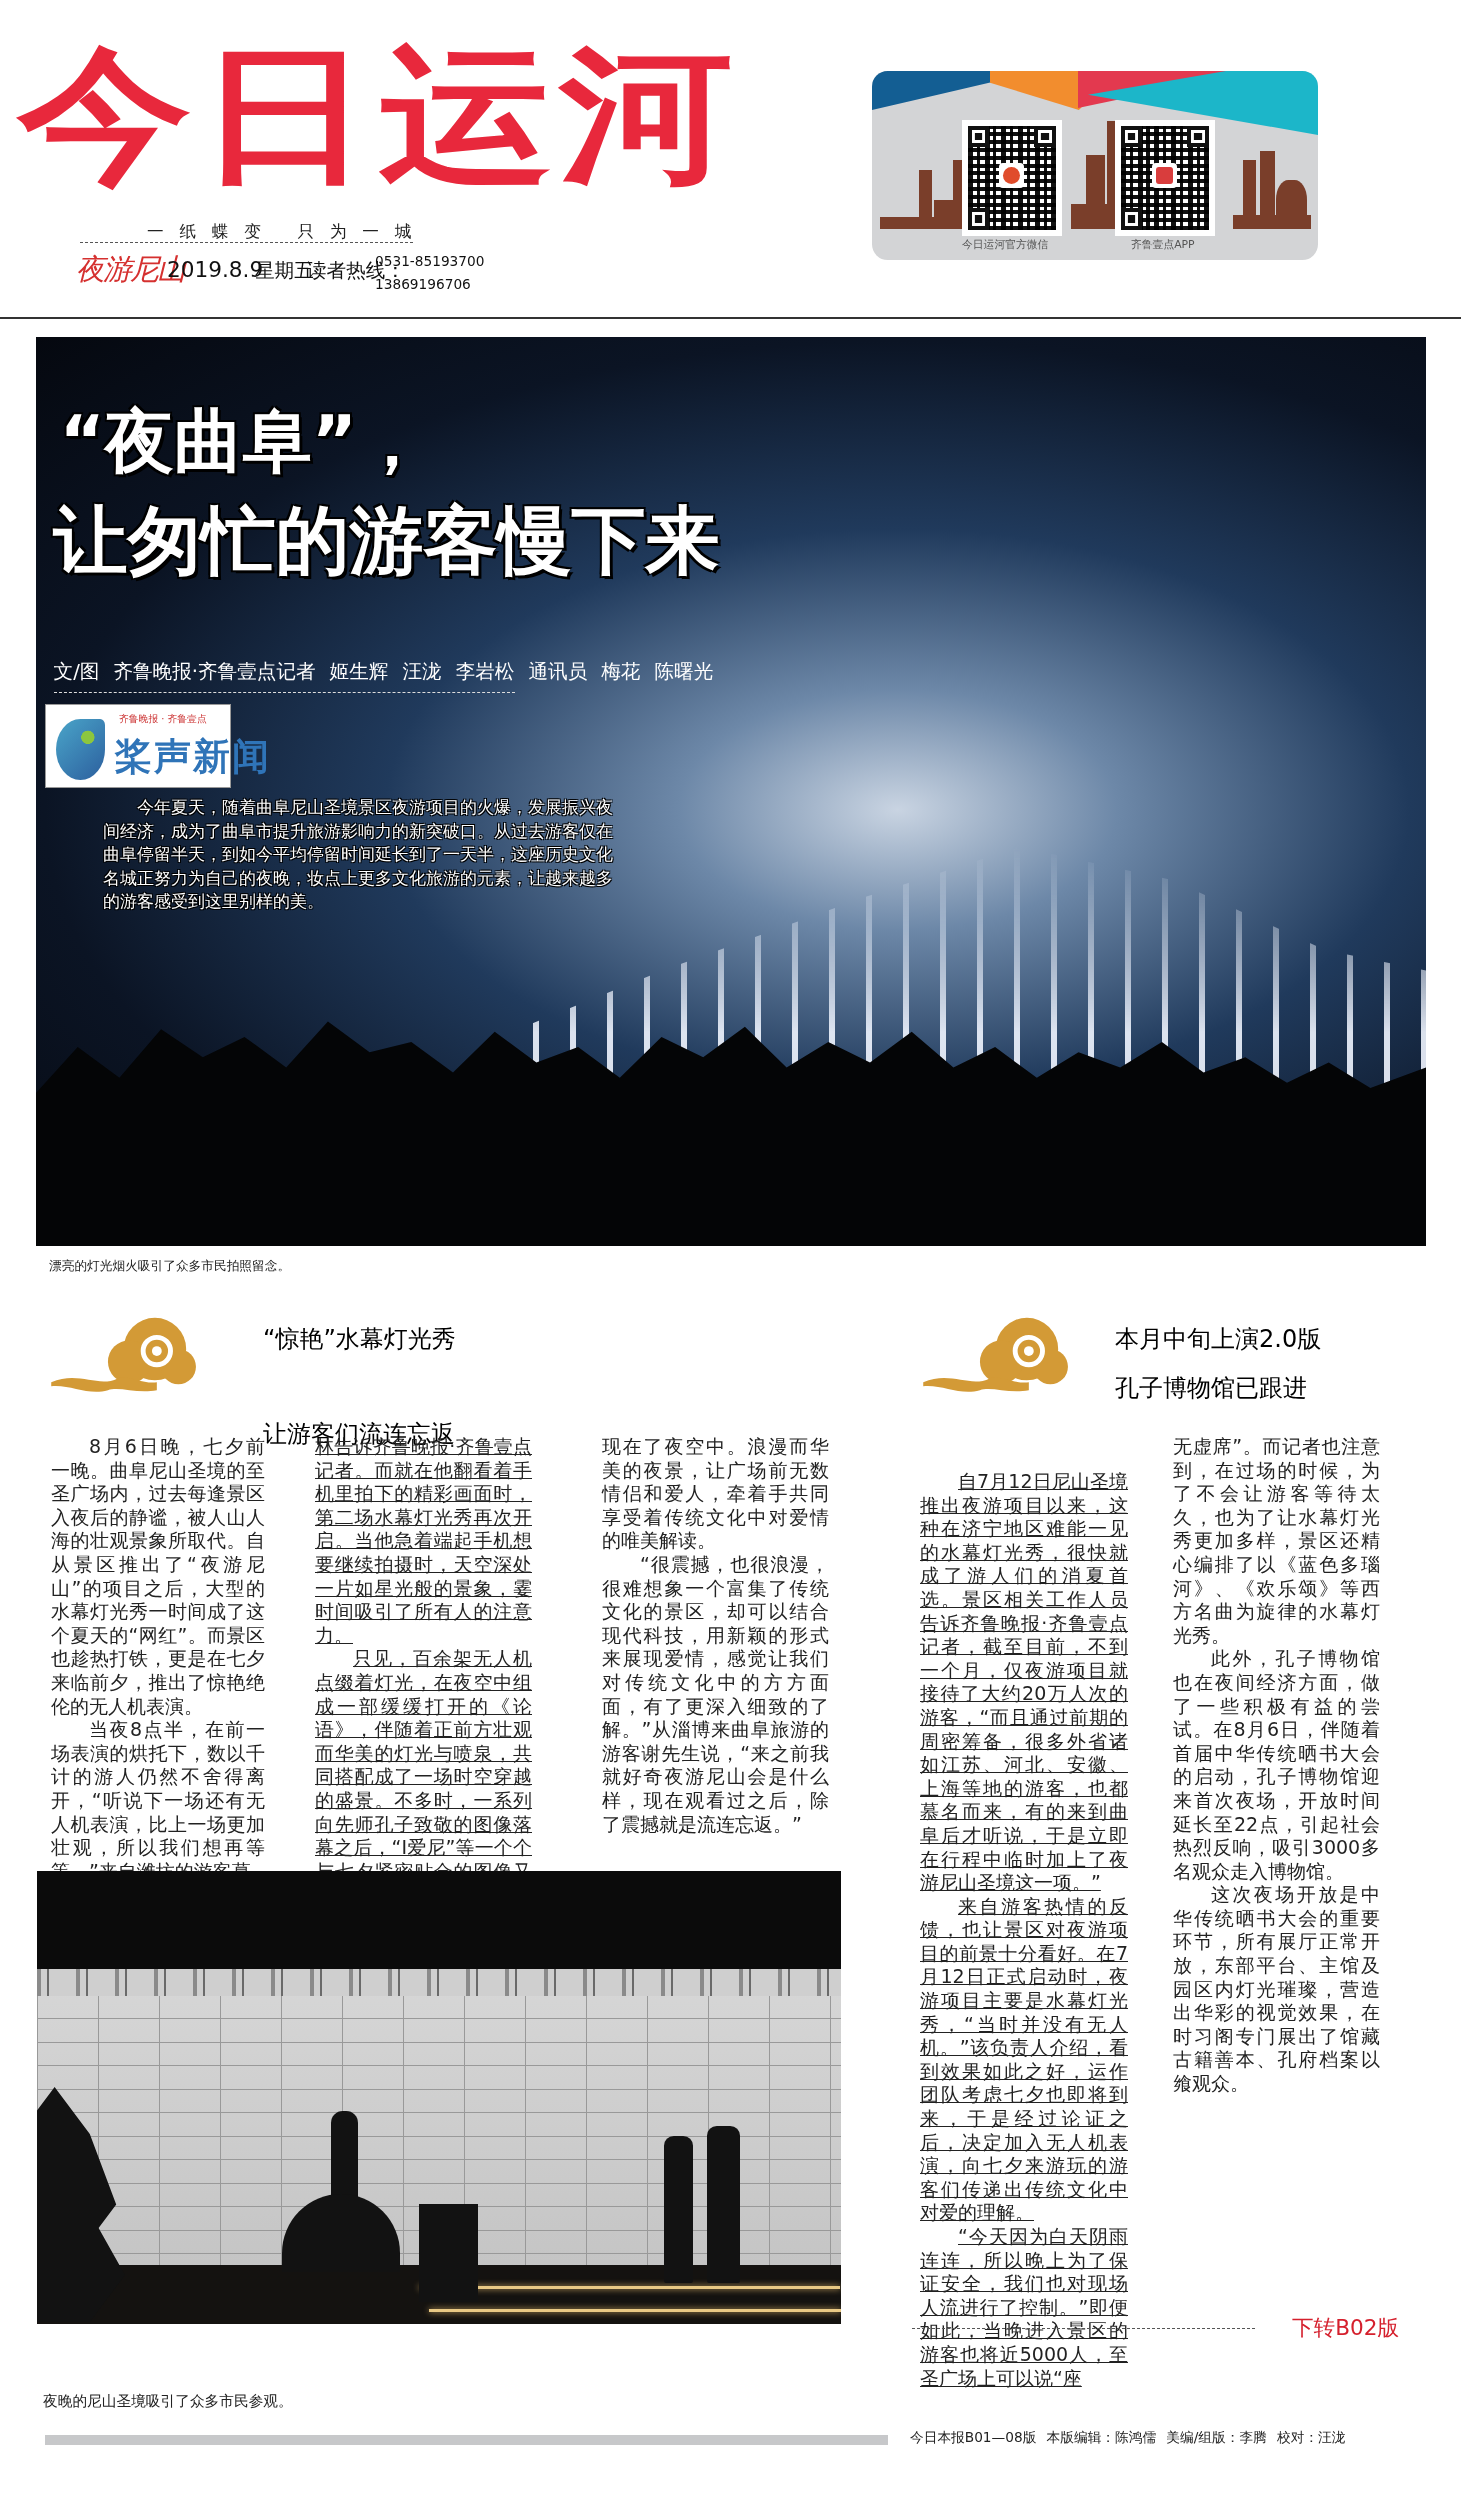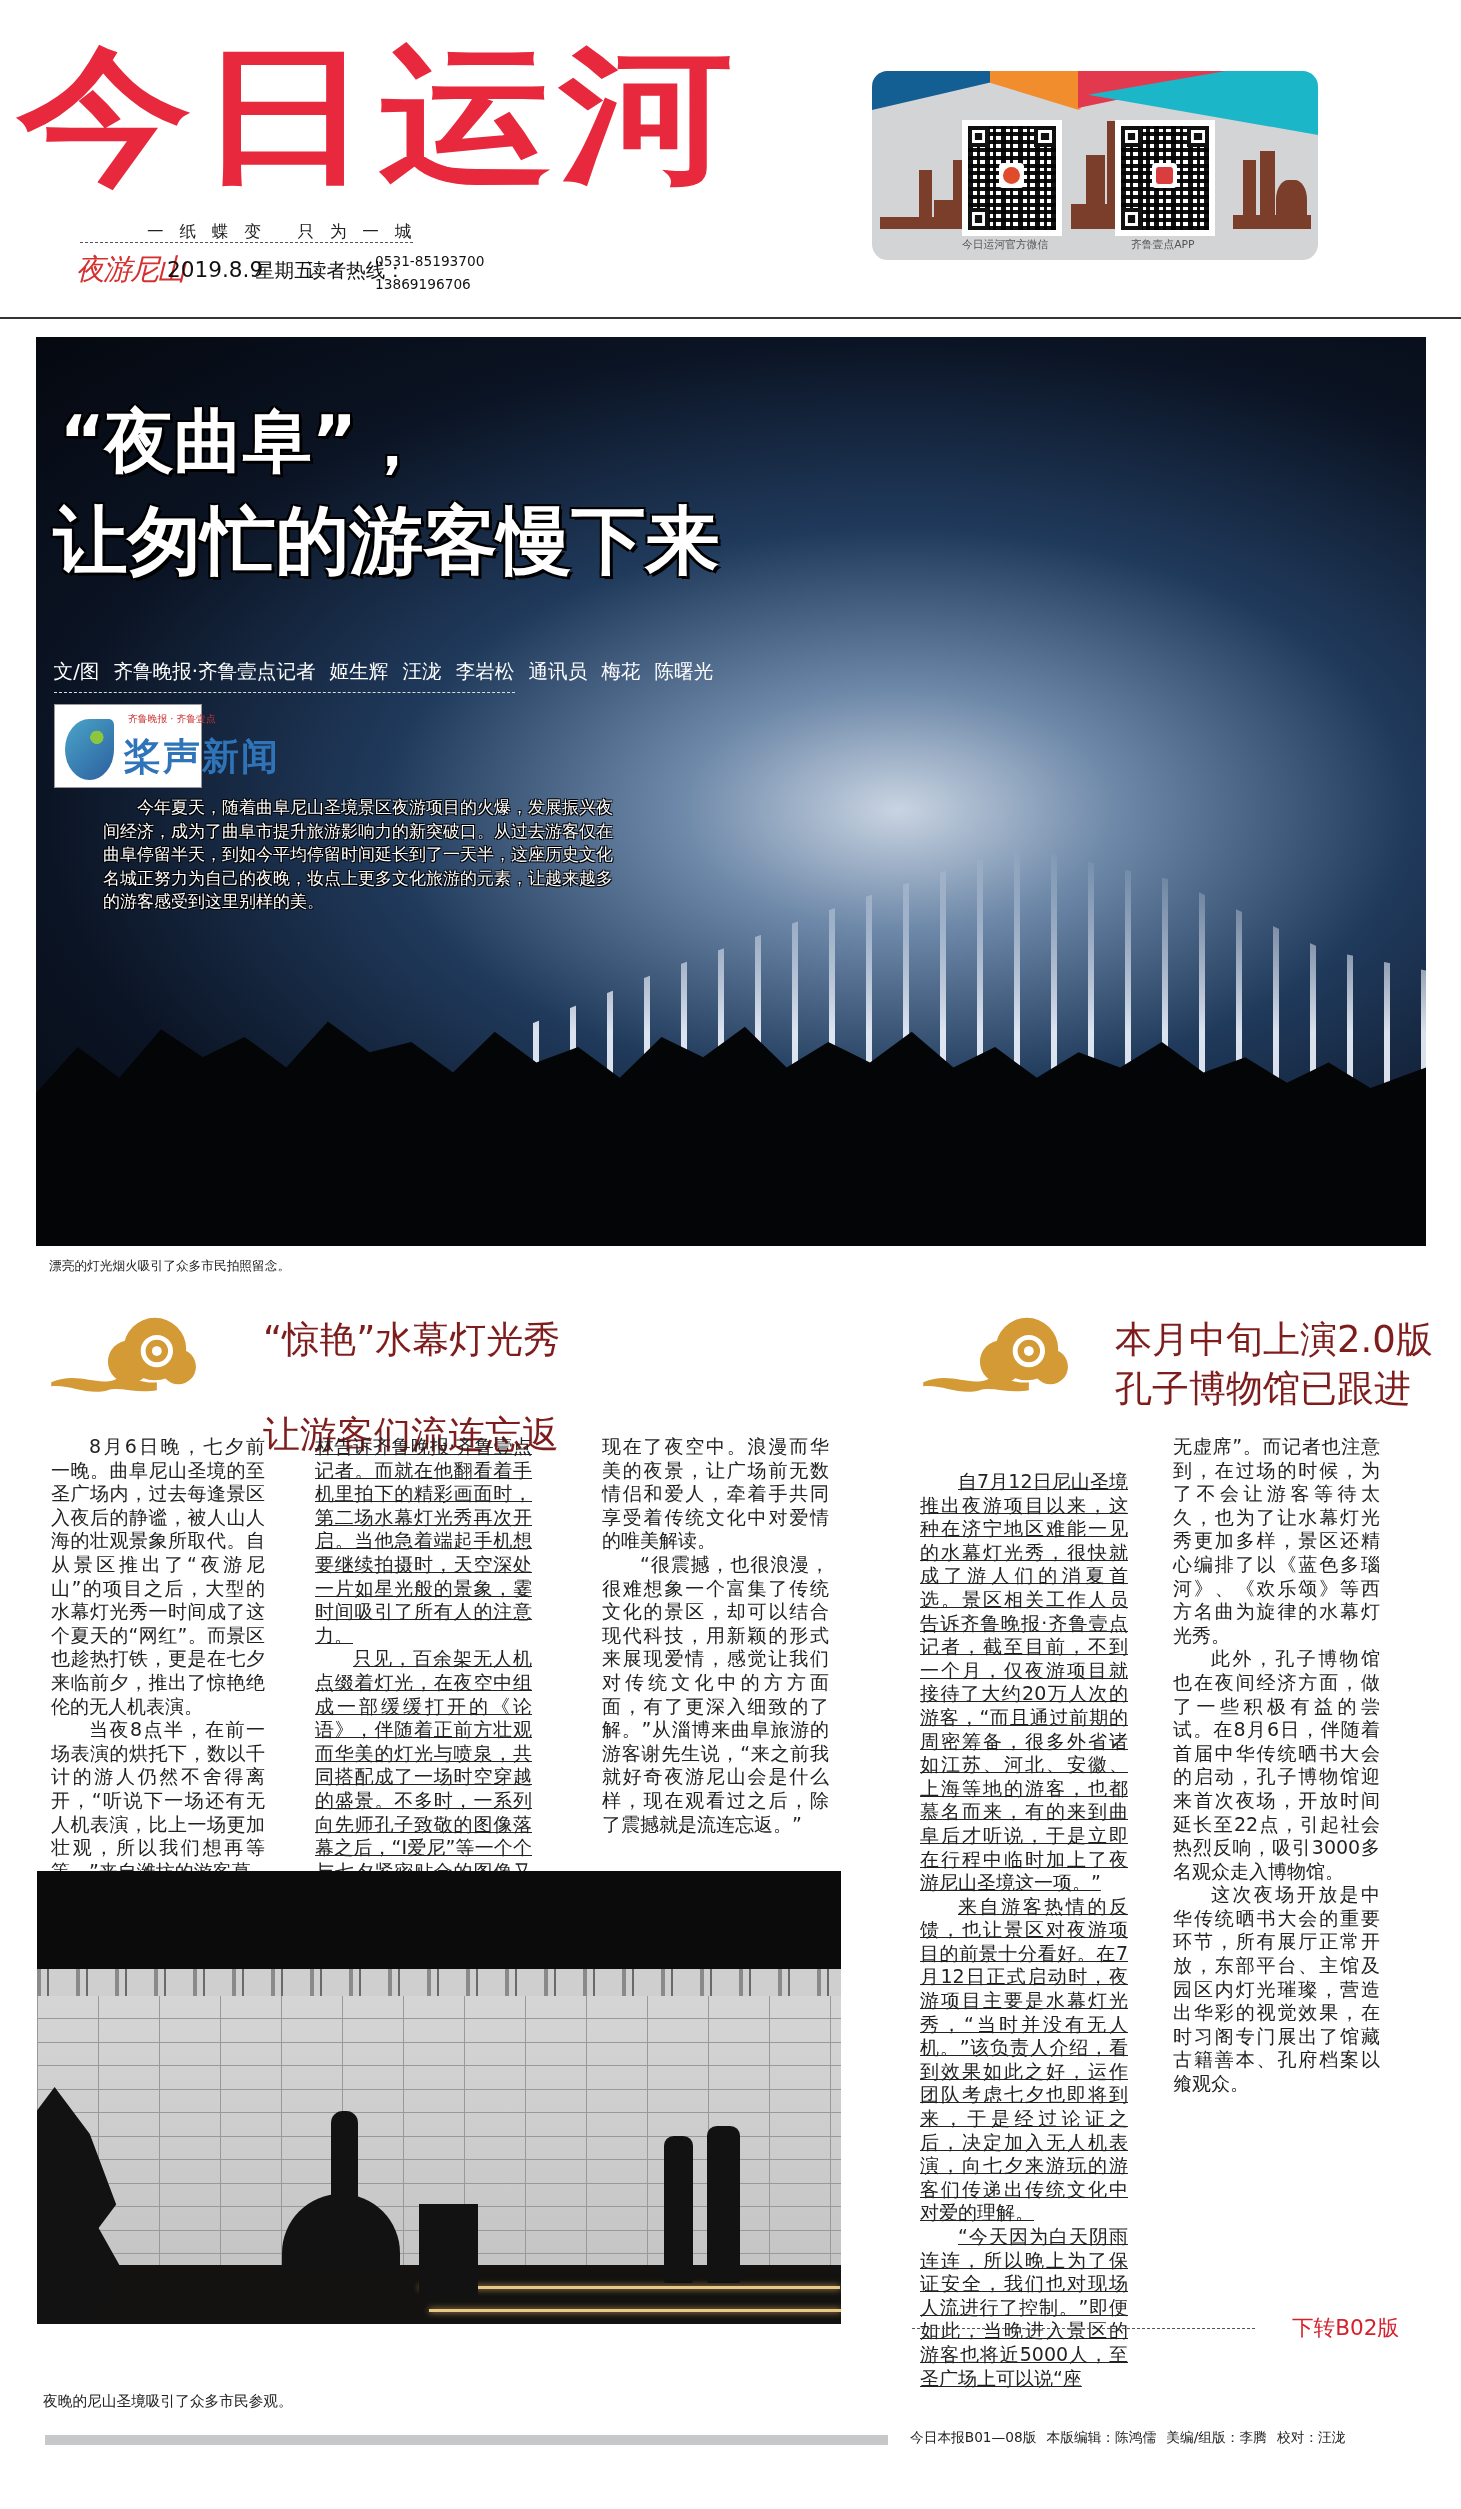--- a/index.html
+++ b/index.html
@@ -79,35 +79,35 @@
   }
   .hero-headline-2 {
     position: absolute; left: 17.6px; top: 155px; font-size: 74px; font-weight: bold; color: #fff;
     text-shadow: 2.9px 2.9px 0 #000, -2px -2px 0 #000, 2px -2px 0 #000, -2px 2px 0 #000; white-space: nowrap; text-align: right;
   }
   .byline {
     position: absolute; left: 17.6px; top: 321px; font-size: 19.6px; color: #fff; white-space: nowrap; word-spacing: 7.8px;
   }
   .byline-rule { position: absolute; left: 17.6px; top: 355px; width: 461px; border-top: 1px dashed #ddd; }
   .sponsor-box {
-    position: absolute; left: 18px; top: 367px; width: 148px; height: 84px; background: #fff; border: 1px solid #999;
+    position: absolute; left: 9px; top: 367px; width: 186px; height: 84px; background: #fff; border: 1px solid #999;
   }
   .sponsor-swirl { position: absolute; left: 9.8px; top: 13.7px; width: 49px; height: 61px; border-radius: 50% 10% 50% 50%;
     background: radial-gradient(circle at 65% 30%, #8cc63e 0 12%, transparent 13%), linear-gradient(135deg, #4aa5c9, #2c5f9e); }
   .sponsor-top { position: absolute; left: 73px; top: 7.8px; font-size: 9.8px; color: #c33; white-space: nowrap; }
   .sponsor-name { position: absolute; left: 69px; top: 27.4px; font-size: 37px; color: #2f74b8; font-weight: bold; letter-spacing: 2px; white-space: nowrap; }
   .lead-paragraph {
     position: absolute; left: 67px; top: 459px; width: 524px; font-size: 17px; line-height: 23.5px; color: #fff;
     text-indent: 2em; text-shadow: 1px 1px 0 #000, -1px -1px 0 #000, 1px -1px 0 #000, -1px 1px 0 #000;
   }
   .caption { position: absolute; font-size: 12.7px; color: #222; white-space: nowrap; }
 
   
   .cloud-icon { position: absolute; width: 157px; height: 88px; }
-  .section-title { position: absolute; font-size: 37px; line-height: 43px; color: #7f1d1d; white-space: nowrap; }
+  .section-title { position: absolute; font-size: 24px; line-height: 43px; color: #000000; white-space: nowrap; }
 
   
   .col {
     position: absolute; font-family: "DejaVu Sans", sans-serif; font-size: 19px; line-height: 23.6px;
     color: #222; text-align: justify;
   }
   .col p { text-indent: 2em; margin-left: 8px; }
   .col p.cont { text-indent: 0; }
 
   

